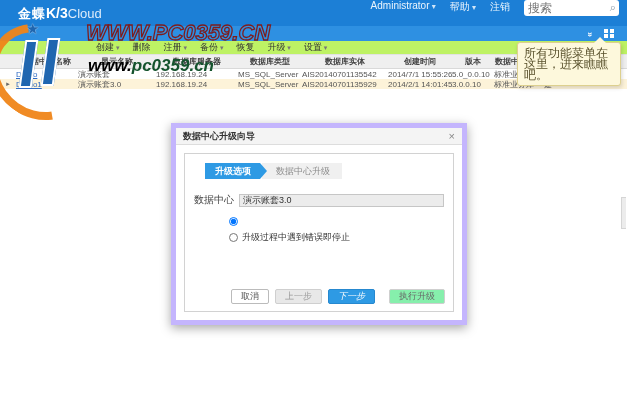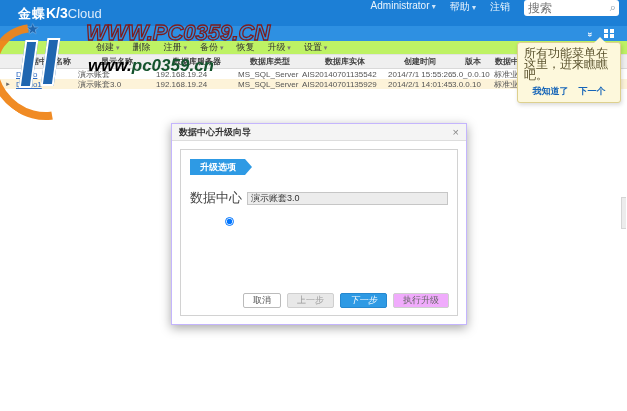--- a/index.html
+++ b/index.html
@@ -48,40 +48,40 @@
   .row-arrow { color:#666; font-size:7px; text-align:center; }
 
   
   .tip { position:absolute; left:517px; top:42px; width:104px; background:#fdf8dc; border:1px solid #ddd08e; border-radius:3px; padding:5px 6px 4px 6px; box-shadow:1px 2px 4px rgba(0,0,0,.15); z-index:30; }
   .tip::before { content:""; position:absolute; right:14px; top:-6px; border-left:6px solid transparent; border-right:6px solid transparent; border-bottom:6px solid #fdf8dc; }
   .tip-text { font-size:12px; color:#574f2a; line-height:11px; }
   .tip-links { margin-top:4px; text-align:center; display:flex; justify-content:center; gap:10px; }
   .tip-link { font-size:9px; font-weight:bold; color:#1464b8; cursor:pointer; }
 
   
-  .dlg { position:absolute; left:171px; top:123px; width:296px; height:202px; background:#fff; border:1px solid #c4b5fd; box-shadow:0 3px 10px rgba(0,0,0,.35); z-index:40; }
+  .dlg { position:absolute; left:171px; top:123px; width:296px; height:202px; background:#fff; border:5px solid #c4b5fd; box-shadow:0 3px 10px rgba(0,0,0,.35); z-index:40; }
   .dlg-title { height:17px; background:#f4f4f4; border-bottom:1px solid #ddd; display:flex; align-items:center; justify-content:space-between; padding:0 7px; }
   .dlg-title .t { font-size:9px; font-weight:bold; color:#333; }
   .dlg-close { font-size:11px; color:#888; cursor:pointer; line-height:11px; }
   .dlg-panel { position:absolute; left:8px; right:8px; top:25px; bottom:8px; border:1px solid #d2d2d2; background:#fff; }
-  .steps { display:flex; margin:9px 0 0 9px; }
+  .steps { display:flex; margin:9px 0 0 20px; }
   .step { height:16px; line-height:16px; font-size:9px; padding:0 12px 0 10px; white-space:nowrap; }
   .step.active { background:#2e9ae4; color:#fff; font-weight:bold; clip-path:polygon(0 0, calc(100% - 7px) 0, 100% 50%, calc(100% - 7px) 100%, 0 100%); padding-right:16px; z-index:2; }
   .step.idle { background:#f0f0f0; color:#8a8a8a; margin-left:-5px; padding-left:14px; }
   .fieldrow { display:flex; align-items:center; margin:14px 9px 0 9px; gap:5px; }
-  .fieldrow .lbl { font-size:13px; color:#444; white-space:nowrap; }
+  .fieldrow .lbl { font-size:10px; color:#444; white-space:nowrap; }
   .fieldrow input { flex:1; height:13px; border:1px solid #c6c6c6; background:#ececec; font-size:9px; color:#333; padding:0 3px; font-family:inherit; }
   .radios { margin:10px 0 0 44px; display:flex; flex-direction:column; gap:5px; }
   .radio-row { display:flex; align-items:center; gap:4px; font-size:9px; color:#333; white-space:nowrap; }
   .radio-row input { width:9px; height:9px; margin:0; }
   .dlg-btns { position:absolute; right:8px; bottom:7px; display:flex; gap:6px; }
   .btn { height:15px; line-height:13px; font-size:9px; padding:0 9px; border-radius:2px; cursor:pointer; border:1px solid #bbb; background:#fff; color:#555; font-family:inherit; }
   .btn.disabled { background:#e8e8e8; border-color:#cfcfcf; color:#9a9a9a; }
   .btn.primary { background:#2e9ae4; border-color:#2688cf; color:#fff;font-style:italic; }
-  .btn.gray { background:#f0abfc; border-color:#cfcfcf; color:#666; }
+  .btn.gray { background:#86efac; border-color:#cfcfcf; color:#666;margin-left:8px; }
 
   
   .wm { position:absolute; left:0; top:8px; width:360px; height:115px; pointer-events:none; z-index:50; }
   .wm-arc { position:absolute; left:-12px; top:18px; width:104px; height:92px; border:8px solid #f08519; border-radius:50%; border-top-color:transparent; border-right-color:transparent; transform:rotate(35deg); opacity:.95; }
   .wm-bar { position:absolute; width:13px; height:48px; background:#1f66b0; border:2px solid #fff; transform:skewX(-8deg); }
   .wm-bar.b1 { left:22px; top:32px; }
   .wm-bar.b2 { left:44px; top:30px; }
   .wm-star { position:absolute; left:26px; top:12px; color:#1f66b0; font-size:15px; text-shadow:0 0 1px #fff; }
   .wm-outline { position:absolute; left:86px; top:12px; font-size:22px; font-weight:bold; font-style:italic; letter-spacing:0px; color:transparent; -webkit-text-stroke:1.3px #7e1c1c; white-space:nowrap; }
   .wm-url { position:absolute; left:88px; top:48px; font-size:17px; font-weight:bold; font-style:italic; white-space:nowrap; }
@@ -162,42 +162,43 @@
       <span>AIS20140701135929</span>
       <span>2014/2/1 14:01:45</span>
       <span>3.0.0.10</span>
       <span>标准业务库</span>
       <span>是</span>
     </div>
   </div>
 
   <div class="tip">
     <div class="tip-text">所有功能菜单在这里，进来瞧瞧吧。</div>
-    <div class="tip-links">
-      <span class="tip-link">我知道了</span>
-      <span class="tip-link">下一个</span>
-    </div>
   </div>
 
   <div class="dlg">
     <div class="dlg-title">
       <span class="t">数据中心升级向导</span>
       <span class="dlg-close">×</span>
     </div>
     <div class="dlg-panel">
       <div class="steps">
         <span class="step active">升级选项</span>
+        <span class="step idle">数据中心升级</span>
       </div>
       <div class="fieldrow">
         <span class="lbl">数据中心</span>
         <input value="演示账套3.0" style="">
       </div>
       <div class="radios">
         <label class="radio-row">
           <input type="radio" name="upgopt" checked="" style="">
+        </label>
+        <label class="radio-row">
+          <input type="radio" name="upgopt" style="">
+          <span>升级过程中遇到错误即停止</span>
         </label>
       </div>
       <div class="dlg-btns">
         <button class="btn">取消</button>
         <button class="btn disabled">上一步</button>
         <button class="btn primary">下一步</button>
         <button class="btn gray">执行升级</button>
       </div>
     </div>
   </div>

